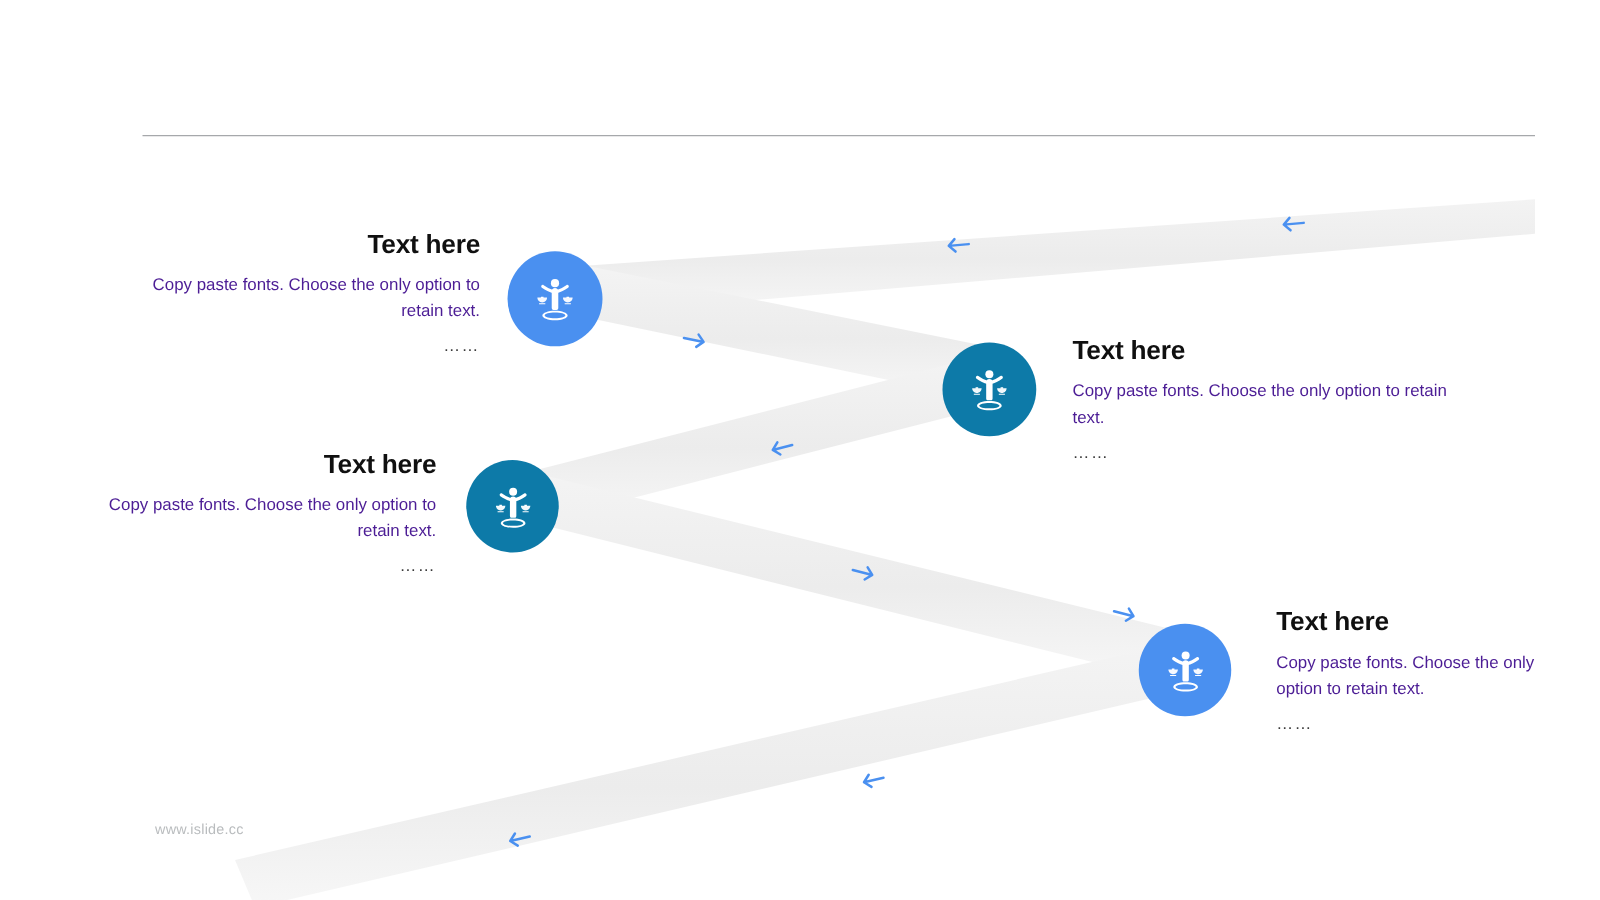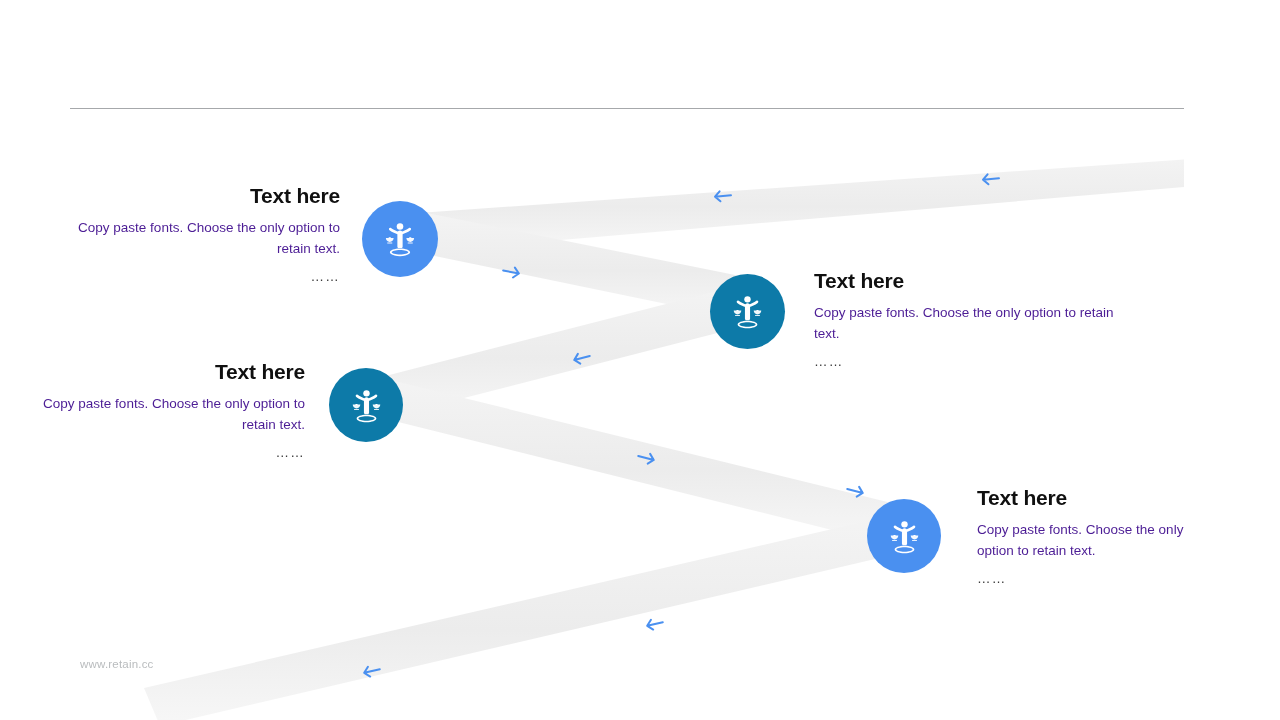--- a/index.html
+++ b/index.html
@@ -10,20 +10,21 @@
   }
   body {
     font-family: "Liberation Sans", sans-serif;
   }
   #slide {
     position: relative;
     width: 1184px;
     height: 720px;
     background: #ffffff;
     overflow: hidden;
+    margin-left: 44px;
   }
 
   
   .top-rule {
     position: absolute;
     left: 70px;
     top: 108px;
     width: 1140px;
     height: 1px;
     background: #a6a8ab;
@@ -245,16 +246,16 @@
       </svg>
     </span>
   </div>
 
   <div class="block align-left" style="left:977px; top:485px; width:240px;">
     <p class="title">Text here</p>
     <p class="body">Copy paste fonts. Choose the only option to retain text.</p>
     <div class="dots">……</div>
   </div>
 
-  <div class="footer-url">www.retain.cc</div>
+  <div class="footer-url">www.islide.cc</div>
   <div class="page-num">5</div>
 
 </div>
 
 </body></html>

